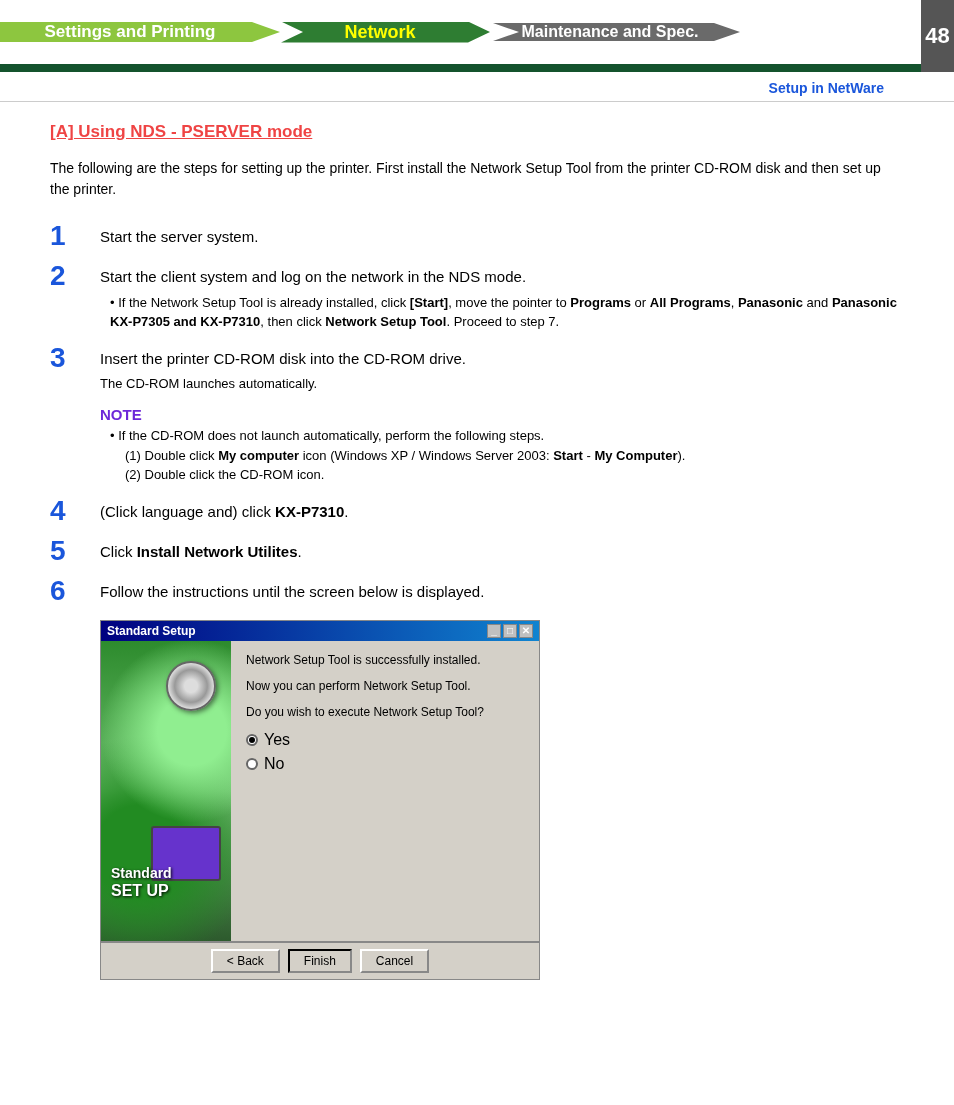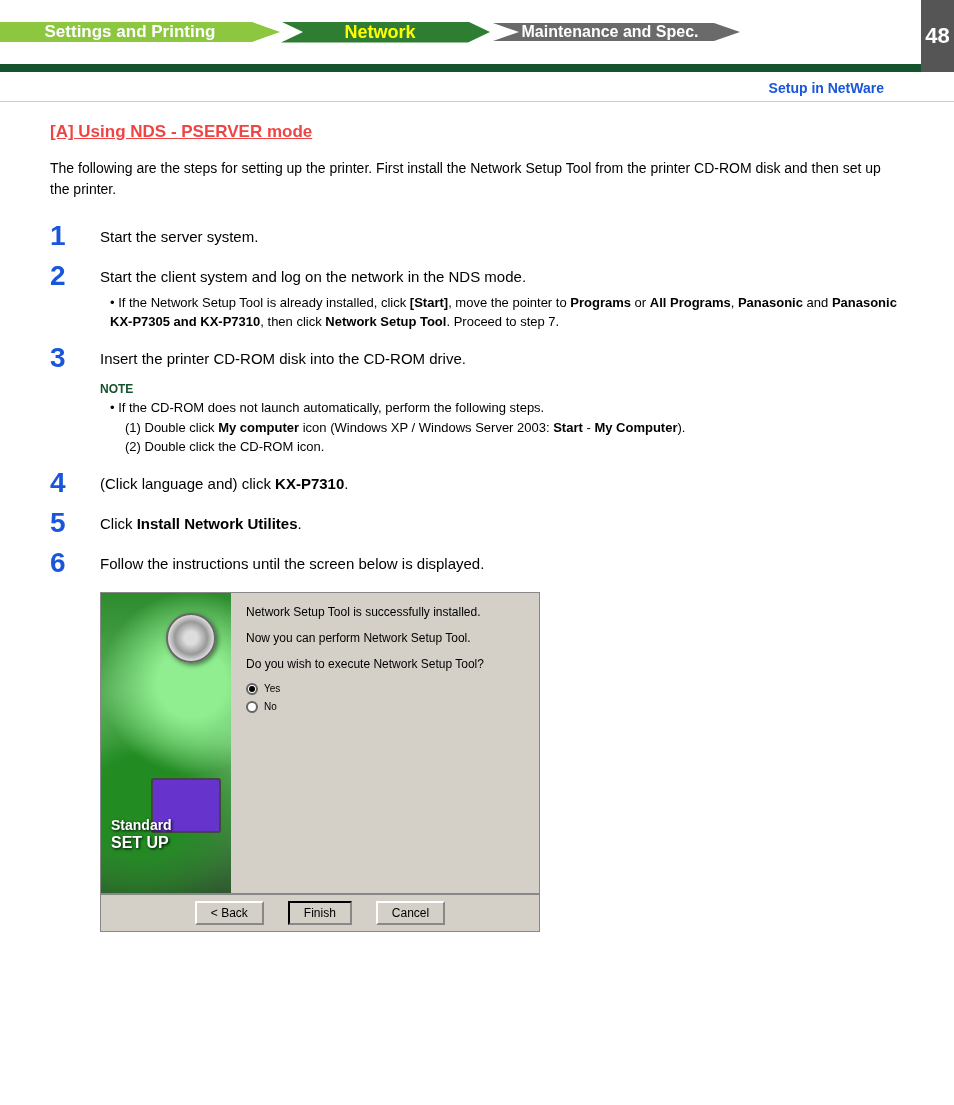--- a/index.html
+++ b/index.html
@@ -132,23 +132,23 @@
       margin-top: 4px;
       padding-left: 10px;
       line-height: 1.5;
     }
 
     .step-content .sub-bullet::before {
       content: "• ";
     }
 
     .note-label {
-      color: #14532d;
-      font-weight: bold;
-      font-size: 12px;
+      color: #6d28d9;
+      font-weight: bold;
+      font-size: 15px;
       margin-top: 8px;
     }
 
     .note-content {
       font-size: 13px;
       line-height: 1.5;
       margin-left: 10px;
     }
 
     .note-content .note-bullet::before {
@@ -267,21 +267,21 @@
     }
 
     .radio-group {
       margin-top: 8px;
     }
 
     .radio-item {
       display: flex;
       align-items: center;
       margin-bottom: 6px;
-      font-size: 10px;
+      font-size: 16px;
       text-align: right;
     }
 
     .radio-circle {
       width: 12px;
       height: 12px;
       border-radius: 50%;
       border: 2px solid #666;
       margin-right: 6px;
       background: #fff;
@@ -298,21 +298,21 @@
       top: 1px;
       left: 1px;
     }
 
     .screenshot-footer {
       background: #d4d0c8;
       border-top: 2px solid #888;
       padding: 6px 20px;
       display: flex;
       justify-content: center;
-      gap: 24px;
+      gap: 8px;
     }
 
     .win-button {
       background: #d4d0c8;
       border: 2px solid;
       border-color: #fff #888 #888 #fff;
       padding: 3px 14px;
       font-size: 12px;
       cursor: pointer;
     }
@@ -376,20 +376,23 @@
       </div>
     </div>
   </div>
 
   <div class="step">
     <div class="step-number">
       <span>3</span>
     </div>
     <div class="step-content">
       <span>Insert the printer CD-ROM disk into the CD-ROM drive.</span>
+      <div style="font-size:13px; margin-top:4px;">
+        <span>The CD-ROM launches automatically.</span>
+      </div>
       <div style="margin-top:10px;">
         <div class="note-label">
           <span>NOTE</span>
         </div>
         <div class="note-content">
           <div class="note-bullet">
             <span>If the CD-ROM does not launch automatically, perform the following steps.</span>
           </div>
           <div class="numbered-item">
             (1) Double click <strong>My computer</strong> icon (Windows XP / Windows Server 2003: <strong>Start</strong> - <strong>My Computer</strong>).
@@ -424,20 +427,28 @@
     <div class="step-number">
       <span>6</span>
     </div>
     <div class="step-content">
       <span>Follow the instructions until the screen below is displayed.</span>
     </div>
   </div>
 
   <div class="screenshot-container">
 
+    <div class="screenshot-titlebar">
+      <span>Standard Setup</span>
+      <div class="titlebar-buttons">
+        <div class="titlebar-btn">_</div>
+        <div class="titlebar-btn">□</div>
+        <div class="titlebar-btn">✕</div>
+      </div>
+    </div>
 
     <div class="screenshot-body">
 
       <div class="screenshot-left">
         <div class="screenshot-left-img">
           <div class="cd-icon"></div>
           <div class="monitor-icon"></div>
         </div>
         <div class="screenshot-left-content">
           <div style="font-size:14px; text-shadow:1px 1px 3px #000;">Standard</div>

